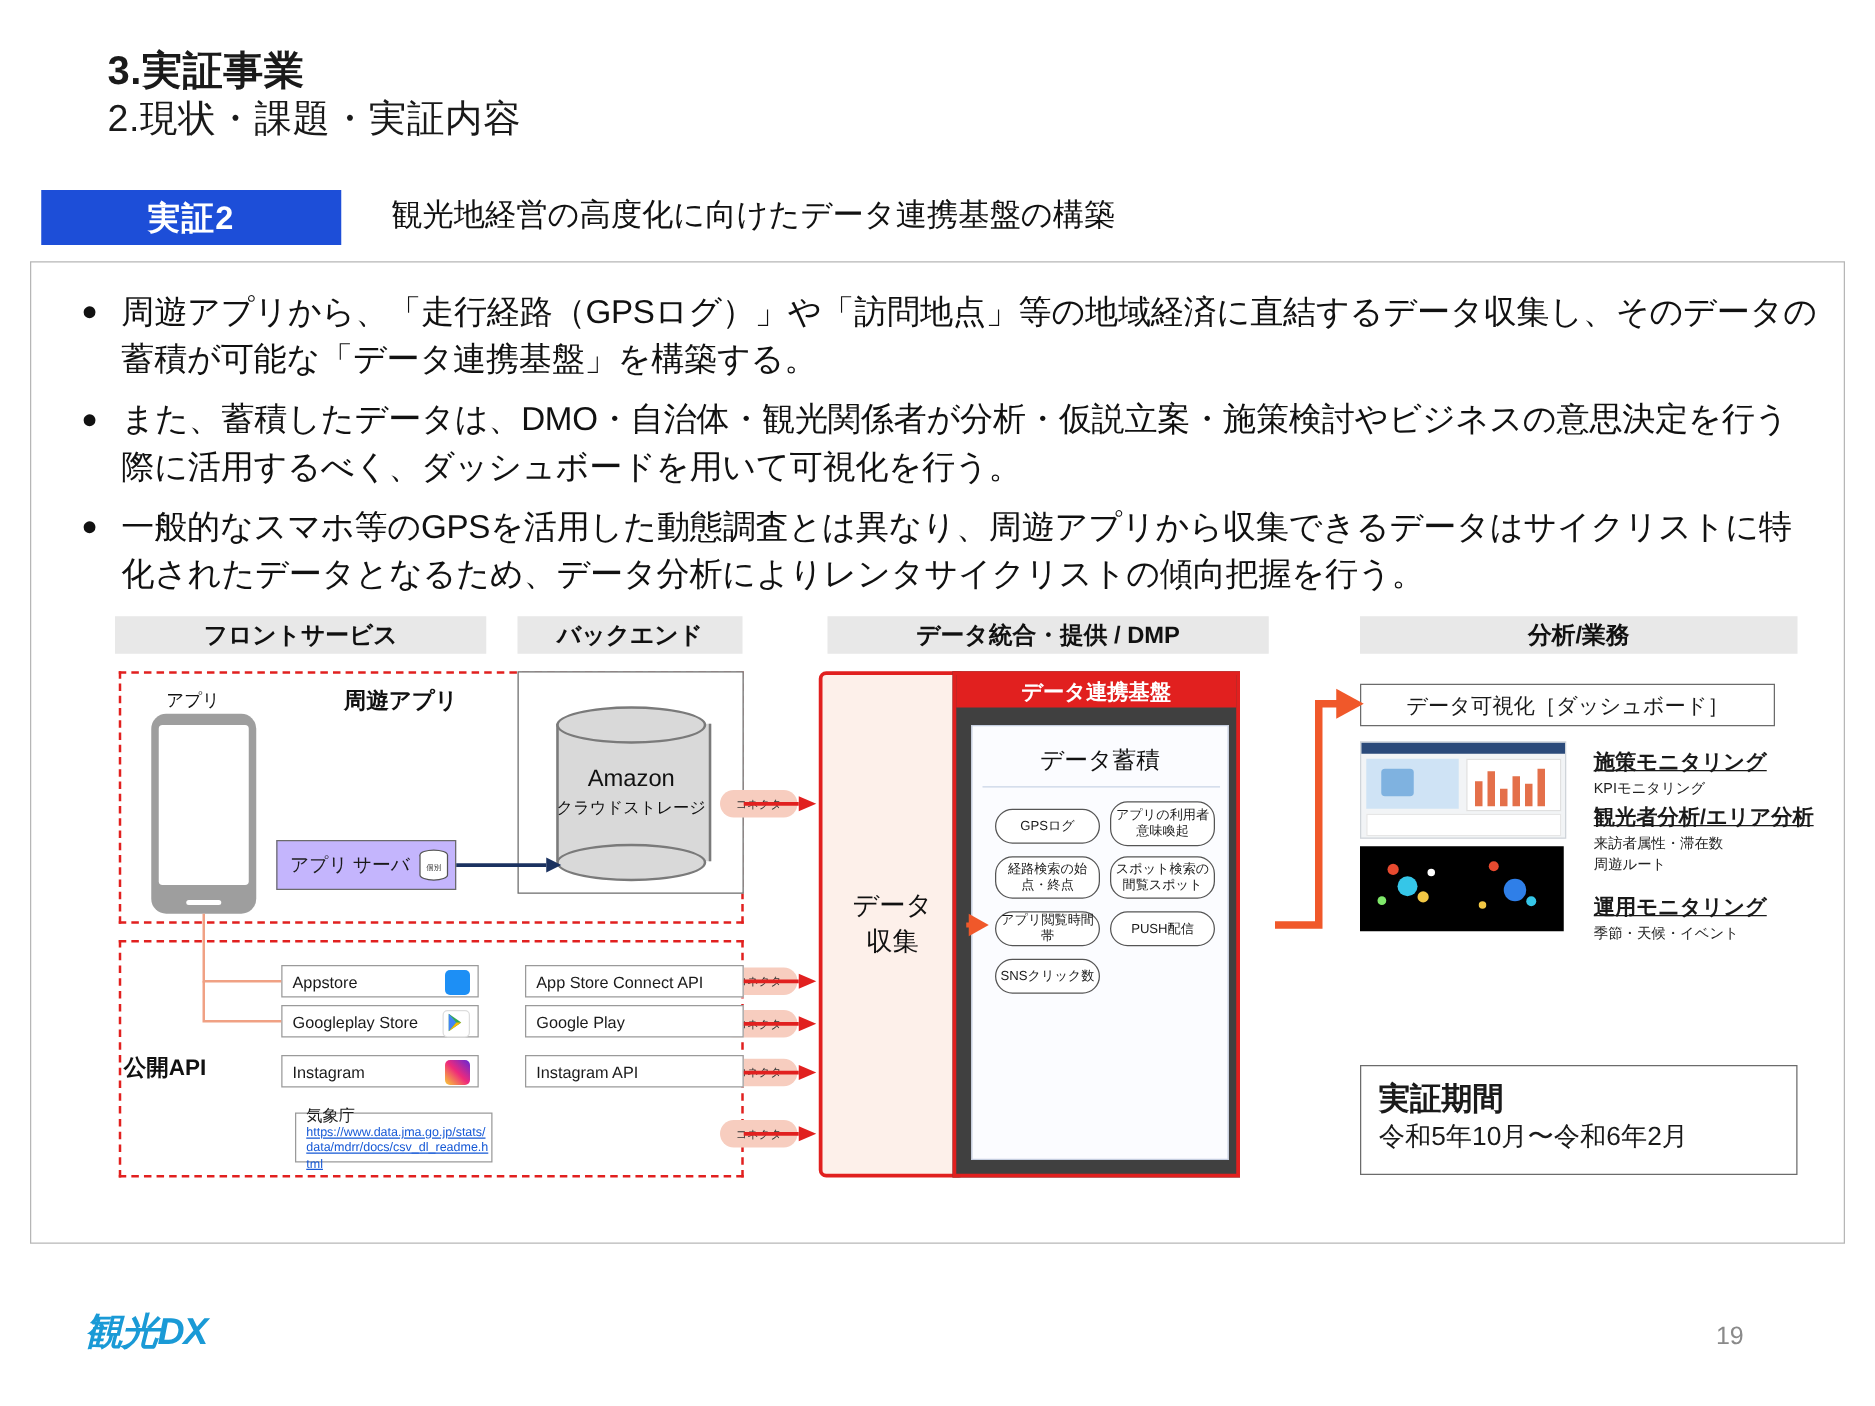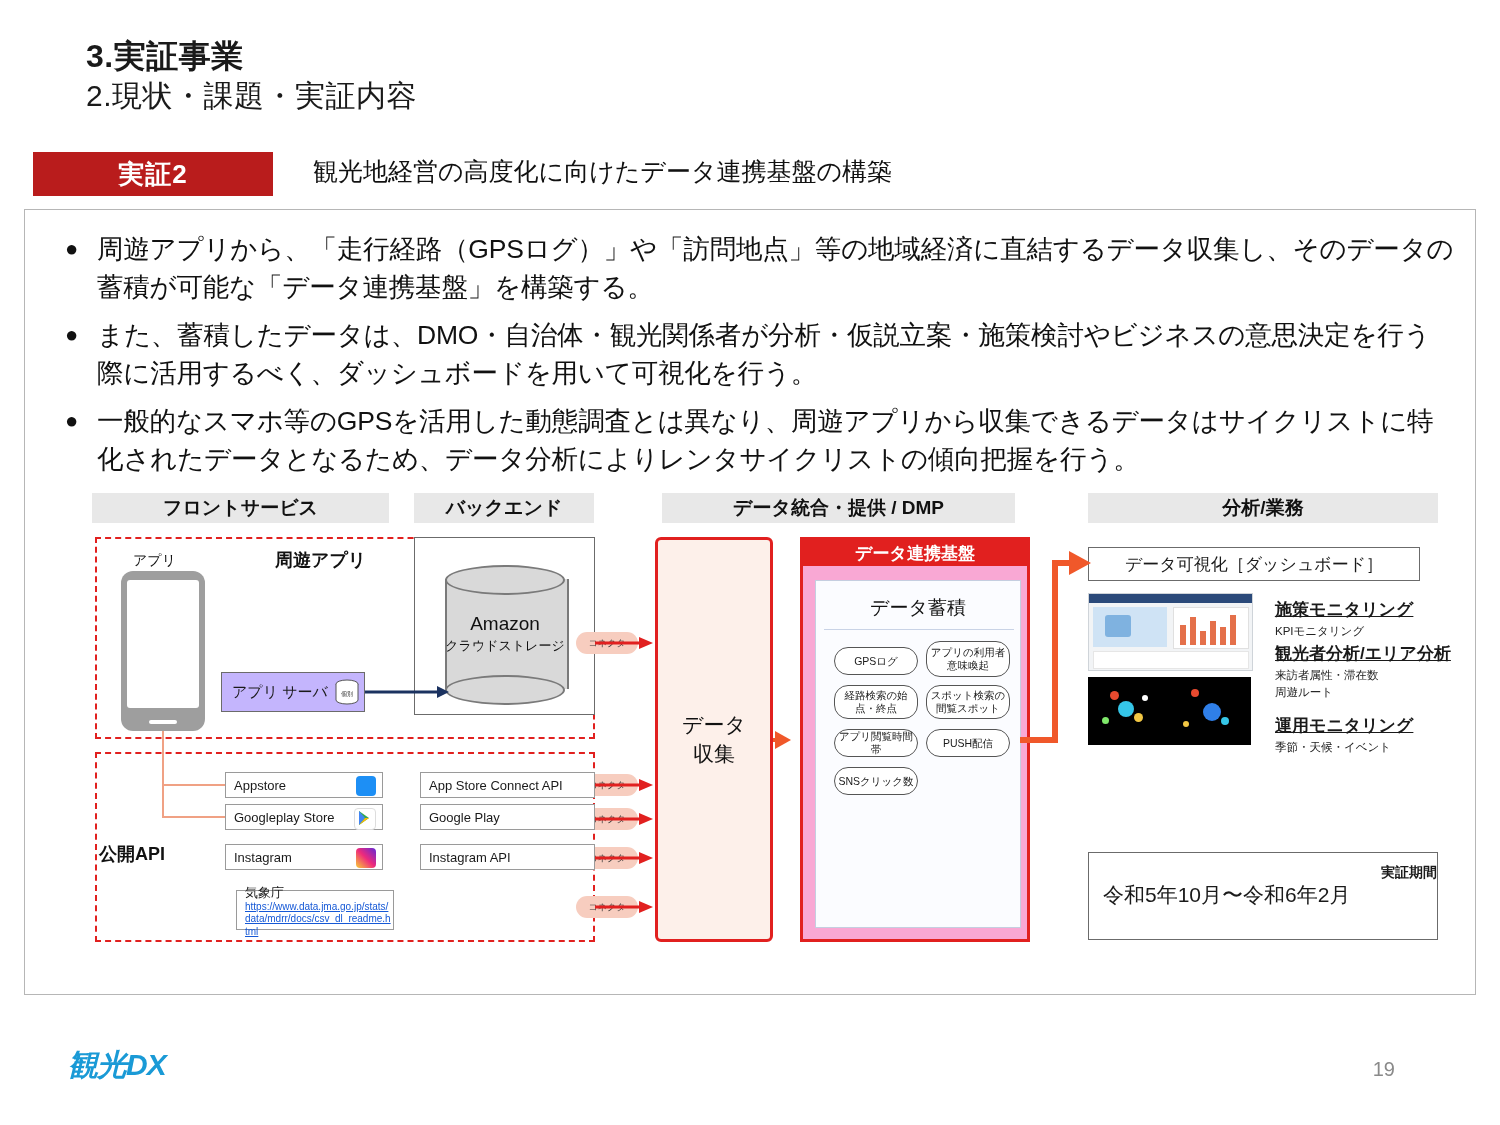--- a/index.html
+++ b/index.html
@@ -11,21 +11,21 @@
   .slide{position:relative;width:1500px;height:1125px;border-radius:15px;}
 
   
   .title-block{position:absolute;left:86px;top:36px;}
   .title-line1{font-size:32px;font-weight:bold;letter-spacing:0.5px;line-height:1.25;}
   .title-line2{font-size:30px;font-weight:normal;letter-spacing:0.5px;line-height:1.3;}
 
   
   .badge{
     position:absolute;left:33px;top:152px;width:240px;height:44px;
-    background:#b91c1c;color:#fff;font-size:26px;font-weight:bold;
+    background:#1d4ed8;color:#fff;font-size:26px;font-weight:bold;
     display:flex;align-items:center;justify-content:center;letter-spacing:1px;
   }
   .badge-caption{
     position:absolute;left:313px;top:155px;font-size:25px;font-weight:500;color:#111;
   }
 
   
   .main-box{
     position:absolute;left:24px;top:209px;width:1452px;height:786px;
     border:1px solid #b6b6b6;background:#fff;box-sizing:border-box;
@@ -130,22 +130,22 @@
   
   .collect{
     position:absolute;left:630px;top:50px;width:118px;height:405px;
     border:3px solid #e1201f;background:#fdf0ea;border-radius:6px;
     display:flex;align-items:center;justify-content:center;text-align:center;
     font-size:21px;color:#111;line-height:1.35;box-sizing:border-box;
   }
 
   
   .dmp{
-    position:absolute;left:775px;top:50px;width:230px;height:405px;
-    border:3px solid #e1201f;background:#f9a8d4;box-sizing:border-box;
+    position:absolute;left:737px;top:50px;width:230px;height:405px;
+    border:3px solid #e1201f;background:#404040;box-sizing:border-box;
   }
   .dmp-head{
     height:26px;background:#e1201f;color:#fff;font-weight:bold;font-size:17px;
     display:flex;align-items:center;justify-content:center;
   }
   .dmp-inner{
     position:absolute;left:12px;top:40px;width:206px;height:348px;
     border:1px solid #c5cee0;background:#fbfcff;box-sizing:border-box;
   }
   .dmp-inner-title{text-align:center;font-size:19px;padding-top:14px;color:#111;}
@@ -192,21 +192,21 @@
   .rgrp .rt{font-size:17px;font-weight:bold;text-decoration:underline;line-height:1.3;}
   .rgrp .rs{font-size:11.5px;line-height:1.45;margin-top:2px;color:#222;}
   .g1{top:112px;}
   .g2{top:156px;}
   .g3{top:228px;}
 
   .period{
     position:absolute;left:1063px;top:365px;width:350px;height:88px;
     border:1px solid #6b6b6b;background:#fff;box-sizing:border-box;padding:10px 0 0 14px;
   }
-  .period .p1{font-size:14px;font-weight:bold;line-height:1.3;text-align:right;}
+  .period .p1{font-size:25px;font-weight:bold;line-height:1.3;}
   .period .p2{font-size:21px;line-height:1.35;}
 
   
   .ovl{position:absolute;left:0;top:0;width:1452px;height:500px;pointer-events:none;}
 
   
   .logo{position:absolute;left:68px;top:1045px;font-size:30px;font-weight:bold;
         font-style:italic;color:#1a9ad6;letter-spacing:-1px;}
   .pageno{position:absolute;right:105px;top:1058px;font-size:20px;color:#8a8a8a;}
 </style>

